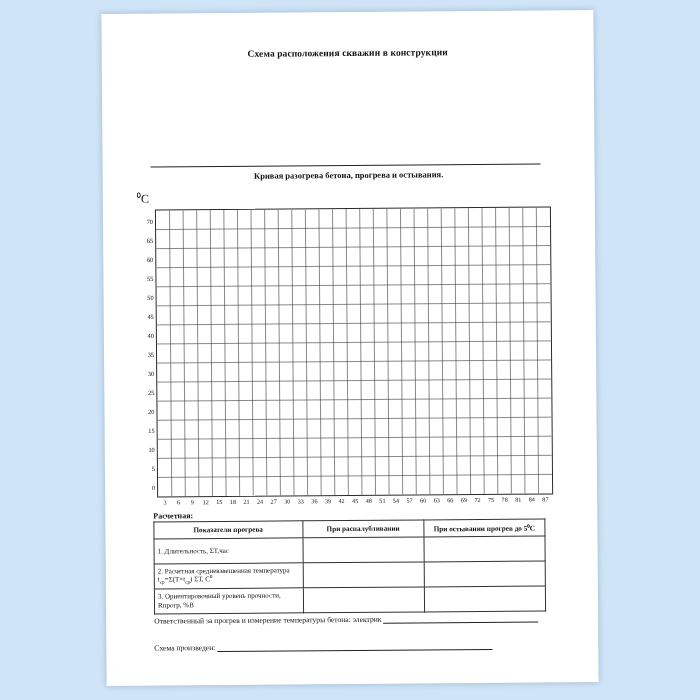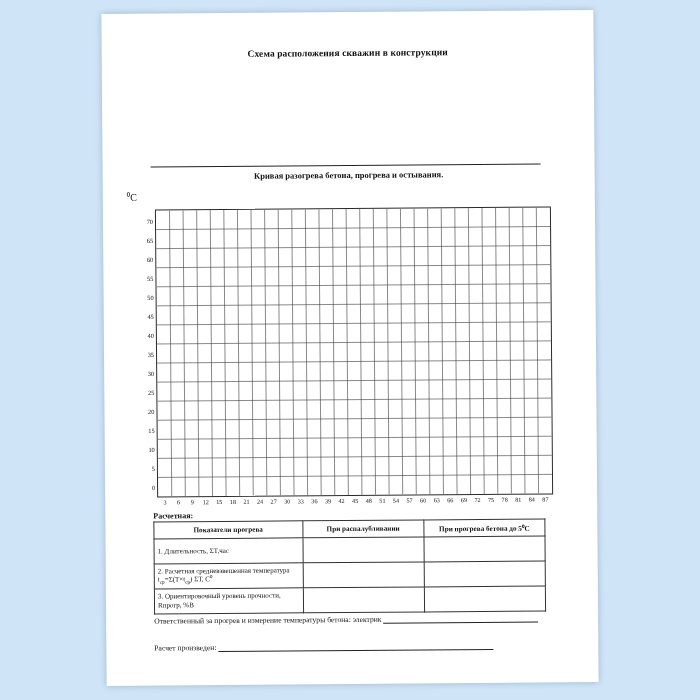--- a/index.html
+++ b/index.html
@@ -58,23 +58,23 @@
     left: 0;
     top: 158px;
     width: 492px;
     text-align: center;
     font-size: 8.5px;
     font-weight: bold;
     color: #111;
   }
   .axis-unit {
     position: absolute;
-    left: 24px;
+    left: 34px;
     top: 176px;
-    font-size: 10px;
+    font-size: 12px;
     color: #111;
   }
   
   #chart {
     position: absolute;
     left: 52px;
     top: 196px;
     width: 396px;
     height: 288px;
   }
@@ -272,21 +272,21 @@
           </div>
       </div>
 
       <div class="concl-label">Расчетная:</div>
 
       <table class="summary">
         <thead>
           <tr>
             <th class="col-a">Показатели прогрева</th>
             <th class="col-b">При распалубливании</th>
-            <th class="col-c">При прогрева  бетона до 5⁰С</th>
+            <th class="col-c">При остывании  прогрев до 5⁰С</th>
           </tr>
         </thead>
         <tbody>
           <tr>
             <td class="rowlabel">1. Длительность, ΣТ,час</td>
             <td class="blank"></td>
             <td class="blank"></td>
           </tr>
           <tr>
             <td class="rowlabel"><span>2. Расчетная средневзвешенная температура t</span><sub>ср</sub><span>=Σ(Т×t</span><sub>ср</sub><span>) ΣТ, С⁰</span></td>
@@ -300,19 +300,19 @@
           </tr>
         </tbody>
       </table>
 
       <div class="footline foot1">
         <span>Ответственный за прогрев и измерение температуры бетона: электрик</span>
         <span class="ul ul-long"></span>
       </div>
 
       <div class="footline foot2">
-        <span>Расчет произведен:</span>
+        <span>Схема произведен:</span>
         <span class="ul ul-long2"></span>
       </div>
 
     </div>
   </div>
 </div>
 
 </body></html>

